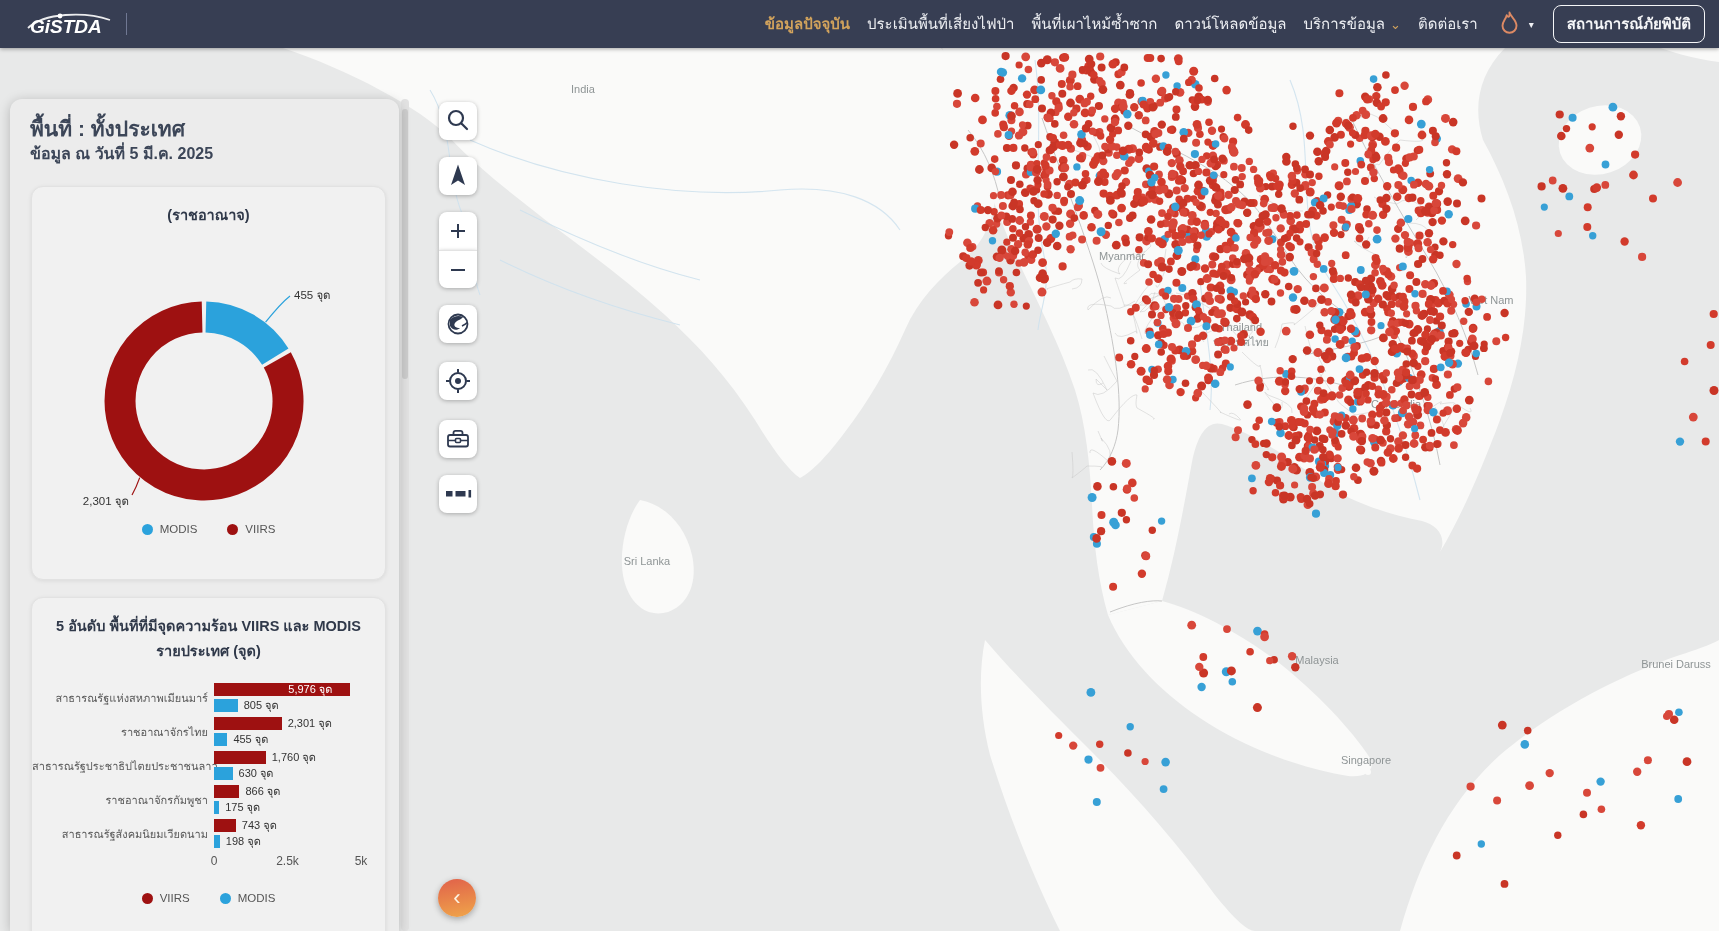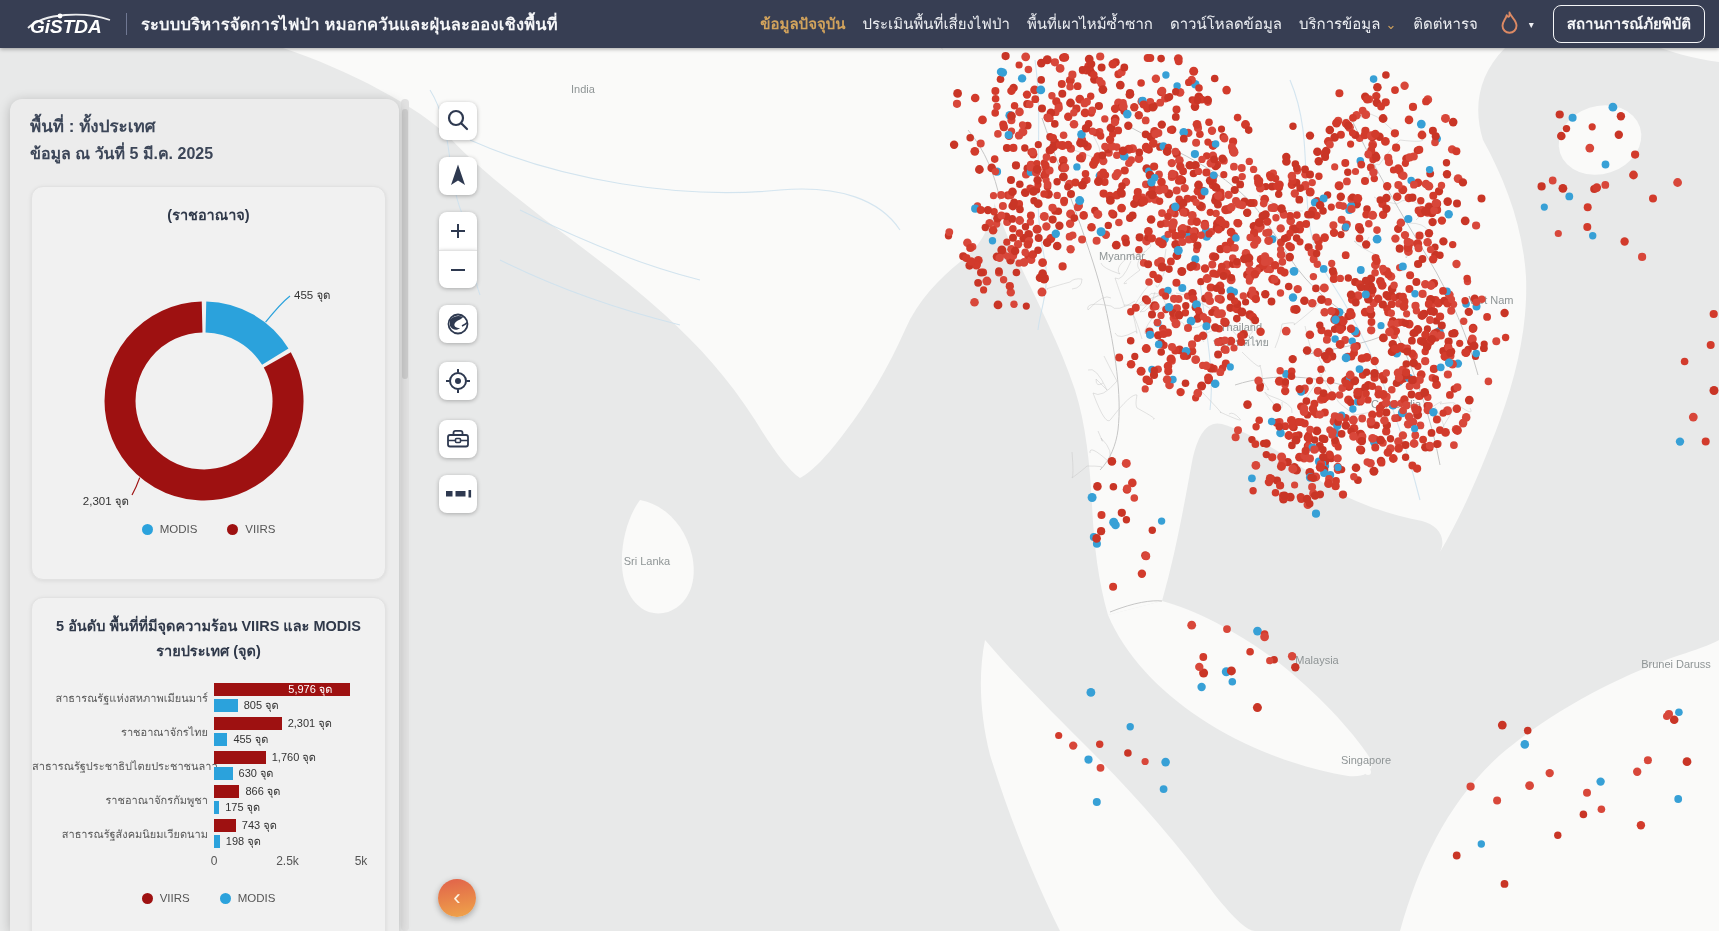--- a/index.html
+++ b/index.html
@@ -14,21 +14,21 @@
   .nav-right{position:absolute;right:14px;display:flex;align-items:center;gap:17px;}
   .nav-link{color:#eceef2;font-size:15px;font-weight:500;white-space:nowrap;cursor:pointer;}
   .nav-link.active{color:#d2a35c;font-weight:bold;}
   .nav-caret{color:#d2a35c;font-size:13px;margin-left:5px;}
   .flame-wrap{display:flex;align-items:center;gap:7px;cursor:pointer;margin:0 2px;}
   .flame-caret{color:#f0f1f4;font-size:10px;}
   .disaster-btn{border:1.5px solid #f5f6f8;border-radius:8px;color:#f5f6f8;font-size:15px;font-weight:600;padding:6px 13px;background:transparent;cursor:pointer;white-space:nowrap;font-family:inherit;}
 
   
   .sidebar{position:absolute;left:10px;top:99px;width:389px;height:832px;background:#ececec;border-radius:12px 12px 0 0;box-shadow:0 2px 12px rgba(0,0,0,.22);z-index:30;}
-  .sb-title{position:absolute;left:20px;top:13px;font-size:17px;font-weight:bold;color:#3c4658;}
+  .sb-title{position:absolute;left:20px;top:13px;font-size:21px;font-weight:bold;color:#3c4658;}
   .sb-date{position:absolute;left:20px;top:42px;font-size:16px;font-weight:bold;color:#3c4658;}
   .card{position:absolute;left:21px;width:353px;background:#f1f1f1;border:1px solid #e2e2e2;border-radius:12px;box-shadow:0 1px 4px rgba(0,0,0,.08);}
   .card-title{padding-top:16px;text-align:center;font-size:14.5px;font-weight:bold;color:#30394a;line-height:25px;}
   .legend-row{position:absolute;left:0;width:100%;display:flex;justify-content:center;gap:30px;}
   .legend-item{display:flex;align-items:center;gap:7px;font-size:11.5px;color:#555;cursor:pointer;}
   .legend-dot{width:11px;height:11px;border-radius:50%;}
 
   
   .bar-rows{position:absolute;left:0;top:85px;width:100%;}
   .bar-row{position:absolute;left:0;width:100%;height:32px;}
@@ -1985,28 +1985,27 @@
 
 <div class="navbar">
   <div class="brand">
     <svg width="92" height="30" viewBox="0 0 92 30">
       <path d="M6,19 C22,4 62,2 88,11" stroke="#ffffff" stroke-width="1.8" fill="none" opacity="0.9"></path>
       <circle cx="38" cy="7" r="2.4" fill="#ffffff"></circle>
       <text x="8" y="24" fill="#ffffff" font-size="19" font-style="italic" font-weight="bold" font-family="Liberation Sans, sans-serif">GiSTDA</text>
     </svg>
   </div>
   <div class="brand-divider"></div>
-  <div class="app-title">ระบบบริหารจัดการไฟป่า หมอกควันและฝุ่นละอองเชิงพื้นที่</div>
   <div class="nav-right" id="nav-links">
         <div class="nav-link active">ข้อมูลปัจจุบัน</div>
         <div class="nav-link">ประเมินพื้นที่เสี่ยงไฟป่า</div>
         <div class="nav-link">พื้นที่เผาไหม้ซ้ำซาก</div>
         <div class="nav-link">ดาวน์โหลดข้อมูล</div>
         <div class="nav-link">บริการข้อมูล<span class="nav-caret">⌄</span></div>
-        <div class="nav-link">ติดต่หารจ</div>
+        <div class="nav-link">ติดต่อเรา</div>
         <div class="flame-wrap">
           <svg width="25" height="28" viewBox="0 0 24 28">
   <path d="M12,2.5 C13.6,7.5 19,9.8 19,15.8 A7,7 0 0 1 5,15.8 C5,11.3 8.2,9.4 9.2,5.2 C10.4,7.8 12.5,7.6 12,2.5 Z" fill="none" stroke="#dd8a64" stroke-width="1.9" stroke-linejoin="round"></path>
           </svg>
   <span class="flame-caret">▾</span>
         </div>
         <button class="disaster-btn">สถานการณ์ภัยพิบัติ</button>
       </div>
 </div>
 

